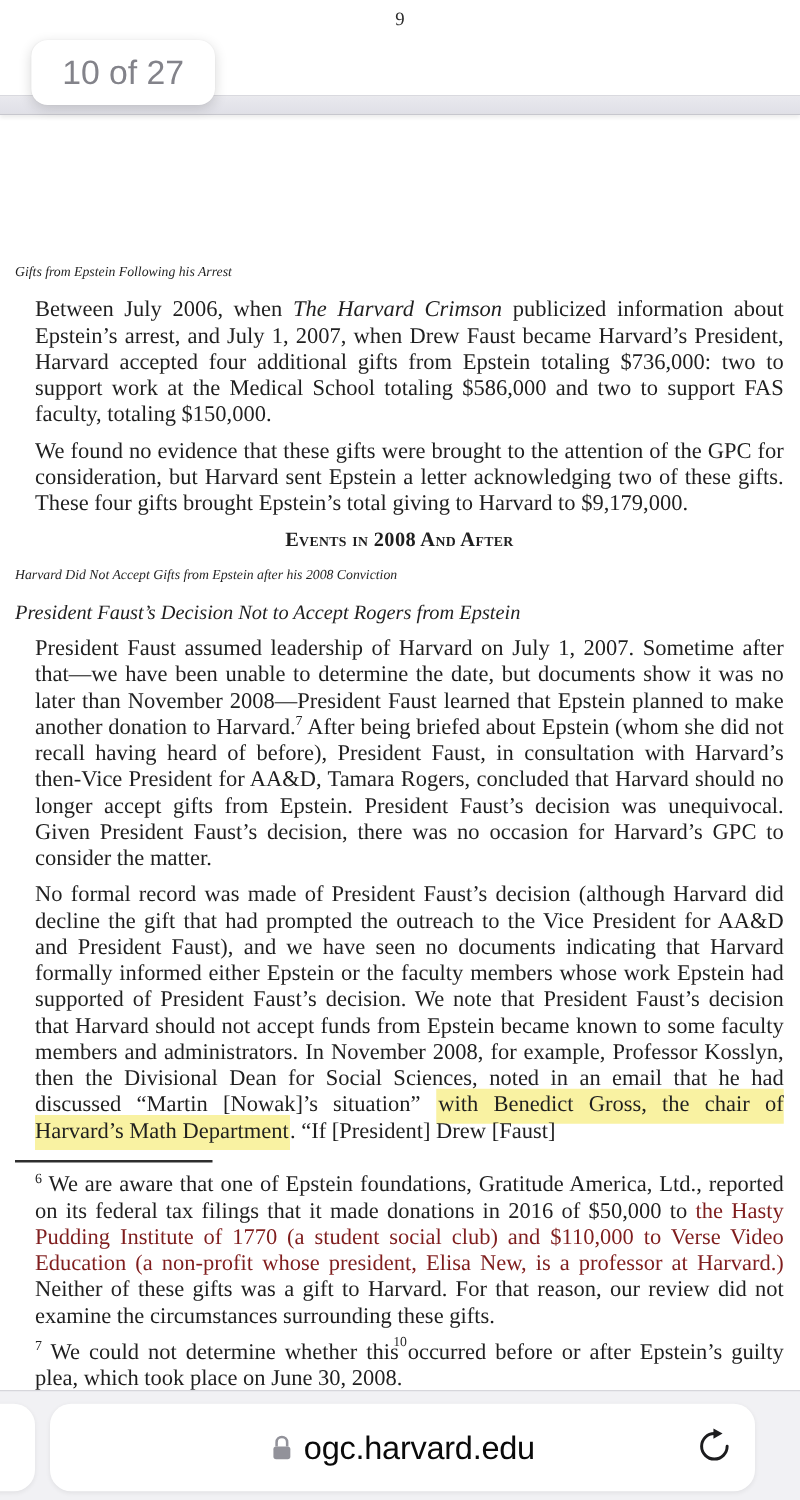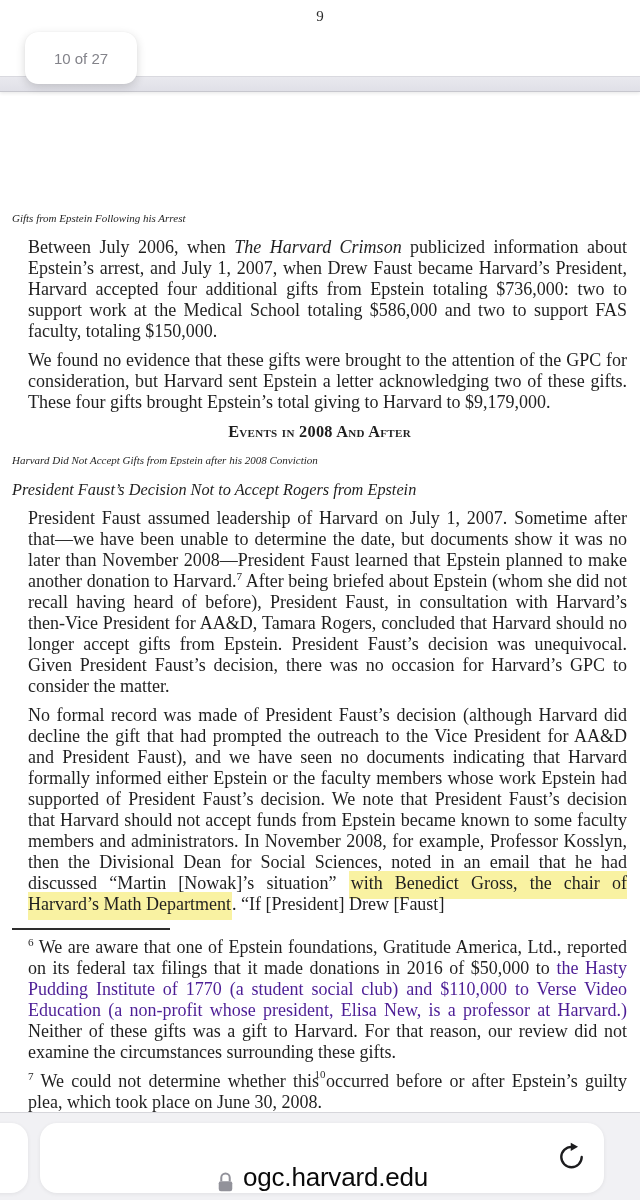--- a/index.html
+++ b/index.html
@@ -3,56 +3,56 @@
 <meta charset="utf-8">
 <style>
   html,body{margin:0;padding:0;}
   body{
     width:640px;height:1200px;position:relative;overflow:hidden;
     background:#ffffff;font-family:"Liberation Serif",serif;color:#1f1f1f;
   }
   
   .p9num{position:absolute;top:8px;left:0;width:640px;text-align:center;
     font-size:15px;color:#2b2b2b;}
-  .page-badge{position:absolute;left:25px;top:32px;width:112px;height:52px;
+  .page-badge{position:absolute;left:25px;top:32px;width:147px;height:52px;
     background:#ffffff;border-radius:13px;z-index:3;
     box-shadow:0 3px 10px rgba(0,0,0,0.16),0 0 1px rgba(0,0,0,0.08);
     display:flex;align-items:center;justify-content:center;
-    font-family:"Liberation Sans",sans-serif;font-size:15px;color:#83838a;}
+    font-family:"Liberation Sans",sans-serif;font-size:27px;color:#83838a;}
   .page-sep{position:absolute;top:76px;left:0;width:640px;height:14px;z-index:2;
     background:linear-gradient(#e9e9ee,#e0e0e7);
     border-top:1px solid #d9d9df;border-bottom:1px solid #c7c7ce;
     box-shadow:0 2px 3px rgba(0,0,0,0.07);}
   
   .doc{position:absolute;top:208px;left:12px;width:615px;}
   .doc p{margin:0 0 8px 16px;font-size:18px;line-height:21px;text-align:justify;}
   .doc .last{margin-bottom:0;}
   .h-bi{margin:0 0 8px 0;font-size:11px;line-height:21px;
     font-weight:normal;font-style:italic;}
   .h-sc{margin:0 0 8px 0;font-size:16.3px;line-height:21px;
     font-weight:bold;font-variant:small-caps;letter-spacing:0.3px;text-align:center;}
   .h-it{margin:0 0 8px 0;font-size:16.3px;line-height:21px;font-style:italic;}
   .seg-t{}
   .seg-i{font-style:italic;}
   .seg-sup{vertical-align:super;font-size:0.62em;line-height:0;}
   .seg-bsup{vertical-align:super;font-size:0.62em;line-height:0;font-weight:bold;}
   .seg-hl{background:#f9f2a2;padding:2px 1px 6px 2px;}
-  .seg-blue{color:#4c1d95;}
+  .seg-blue{color:#7f1d1d;}
   .fn-rule{width:158px;border-top:2px solid #2e2e2e;margin:13px 0 7px 0;}
   .fn{margin:0 0 6px 0;font-size:14px;line-height:19.5px;text-align:justify;}
   .p10num{position:absolute;top:1068px;left:0;width:640px;text-align:center;
     font-size:11px;color:#2b2b2b;}
   
   .toolbar{position:absolute;left:0;top:1112px;width:640px;height:88px;
     background:#f1f1f4;border-top:1px solid #d6d6db;}
   .side-pill{position:absolute;left:-28px;top:10px;width:56px;height:70px;
     background:#ffffff;border-radius:17px;box-shadow:0 1px 4px rgba(0,0,0,0.07);}
   .url-pill{position:absolute;left:40px;right:36px;top:10px;height:70px;
     background:#ffffff;border-radius:17px;box-shadow:0 1px 4px rgba(0,0,0,0.07);
-    display:flex;align-items:flex-end;justify-content:center;}
+    display:flex;align-items:center;justify-content:center;}
   .url-text{font-family:"Liberation Sans",sans-serif;font-size:26px;color:#0a0a0a;
     margin-left:8px;letter-spacing:-0.2px;}
   .lock{display:block;}
   .reload-btn{position:absolute;right:16px;top:50%;transform:translateY(-50%);
     width:34px;height:34px;background:none;border:none;padding:0;cursor:pointer;}
 </style>
 </head>
 <body>
 
 <div>

